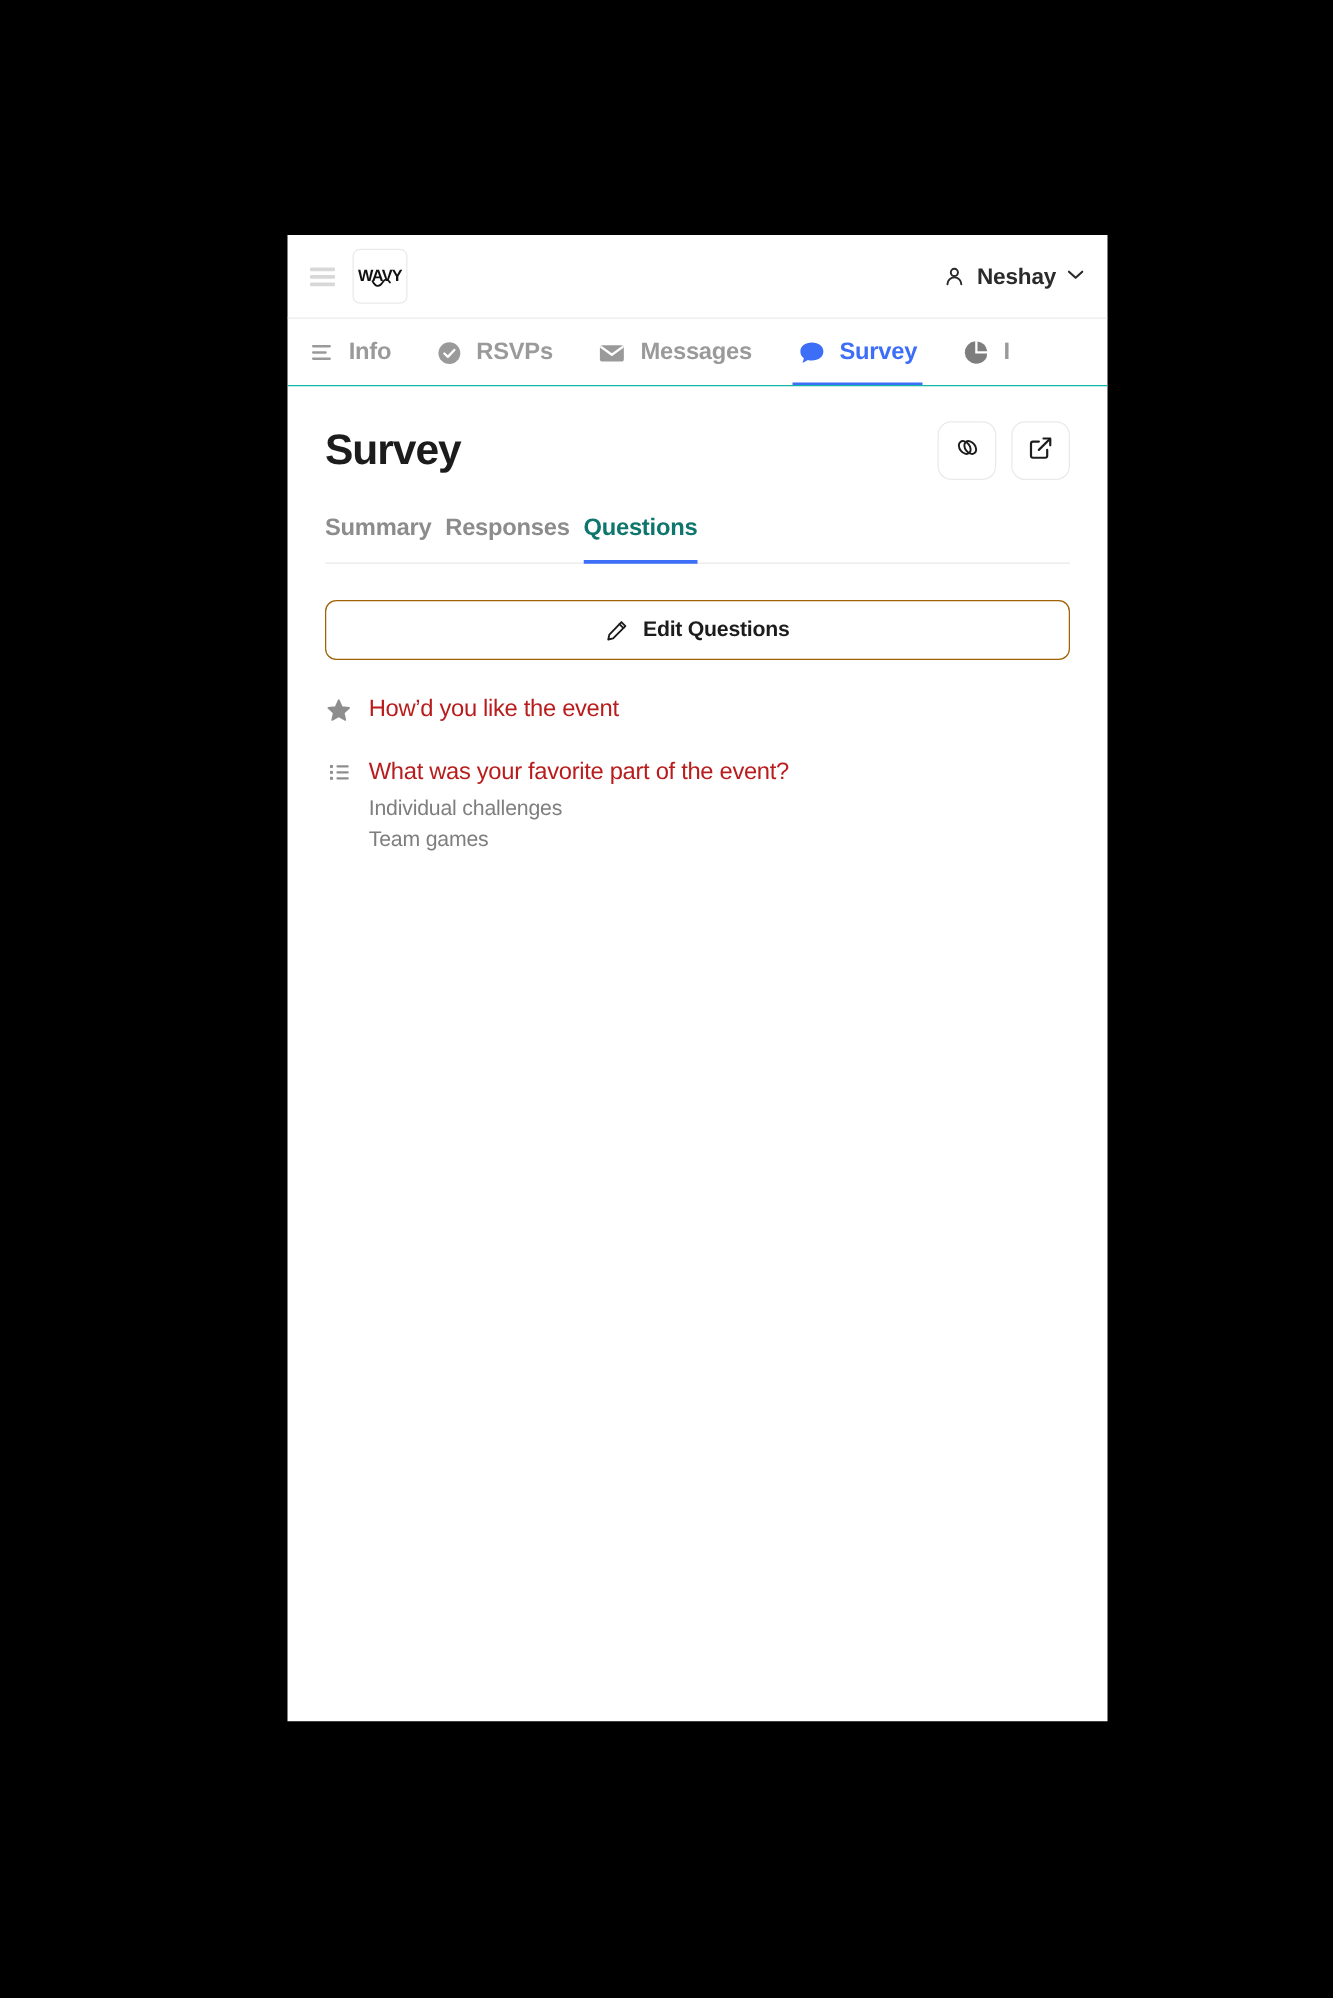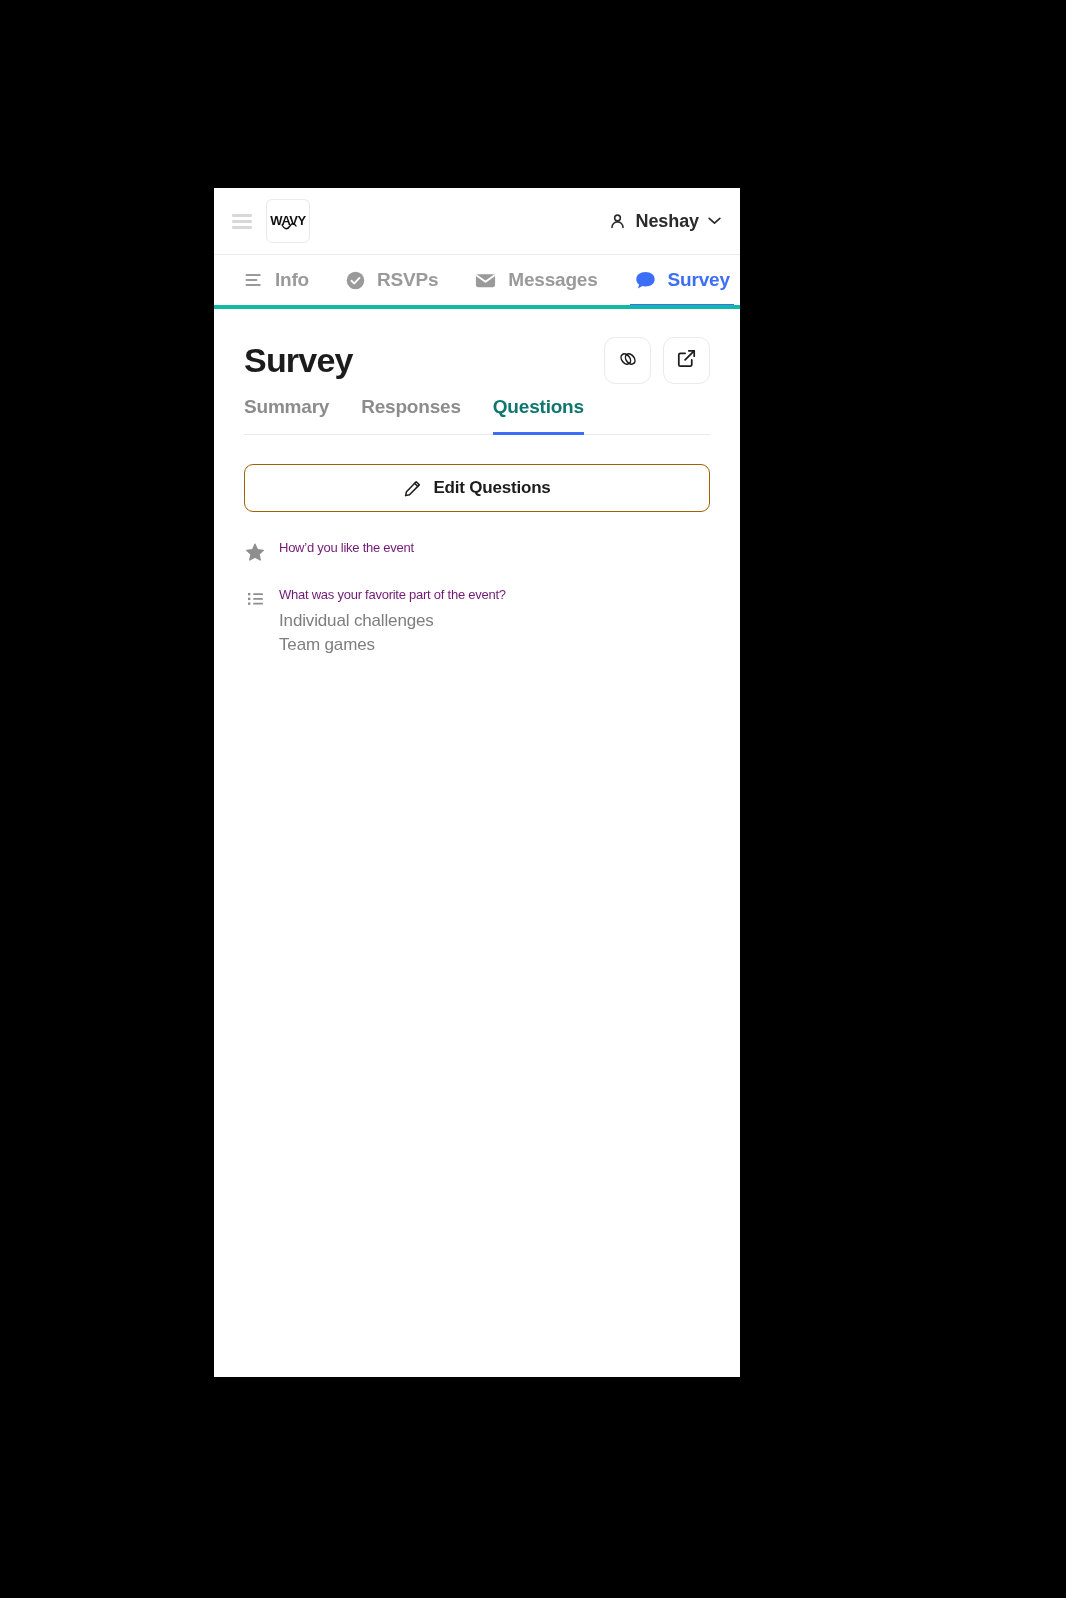--- a/index.html
+++ b/index.html
@@ -7,23 +7,23 @@
   html, body {
     width: 1066px;
     height: 1598px;
     background: #000000;
     font-family: "Liberation Sans", sans-serif;
     -webkit-font-smoothing: antialiased;
   }
 
   #app-window {
     position: absolute;
-    left: 214px;
+    left: 230px;
     top: 188px;
-    width: 526px;
+    width: 656px;
     height: 1189px;
     background: #ffffff;
     overflow: hidden;
   }
 
   
   .topbar {
     height: 67px;
     display: flex;
     align-items: center;
@@ -76,24 +76,23 @@
     height: 8px;
     position: relative;
     flex: 0 0 auto;
   }
 
   
   .navtabs {
     position: relative;
     height: 54px;
     display: flex;
-    align-items: center;
     gap: 36px;
-    padding: 0 0 0 30px;
-    border-bottom: 4px solid #14b8a6;
+    padding: 0 0 0 18px;
+    border-bottom: 1px solid #14b8a6;
     white-space: nowrap;
     overflow: hidden;
   }
   .navtab {
     display: flex;
     align-items: center;
     gap: 11px;
     height: 54px;
     cursor: pointer;
     position: relative;
@@ -139,23 +138,23 @@
     border-radius: 11px;
     background: #fff;
     display: flex;
     align-items: center;
     justify-content: center;
     cursor: pointer;
   }
 
   
   .subtabs {
-    margin-top: 12px;
-    display: flex;
-    gap: 32px;
+    margin-top: 28px;
+    display: flex;
+    gap: 11px;
     border-bottom: 1px solid #e9e9e9;
   }
   .subtab {
     position: relative;
     padding-bottom: 16px;
     font-size: 19px;
     font-weight: 700;
     color: #8c8c8c;
     cursor: pointer;
     letter-spacing: -0.2px;
@@ -195,22 +194,22 @@
   .question { display: flex; gap: 13px; margin-bottom: 24px; }
   .q-icon {
     width: 22px;
     flex: 0 0 22px;
     padding-top: 3px;
     display: flex;
     justify-content: center;
   }
   .q-body { flex: 1 1 auto; }
   .q-text {
-    font-size: 13px;
-    color: #701a75;
+    font-size: 19px;
+    color: #b91c1c;
     letter-spacing: -0.25px;
     line-height: 1.35;
   }
   .q-options { margin-top: 5px; }
   .q-option {
     font-size: 17px;
     color: #7e7e7e;
     line-height: 1.45;
     letter-spacing: -0.15px;
   }

